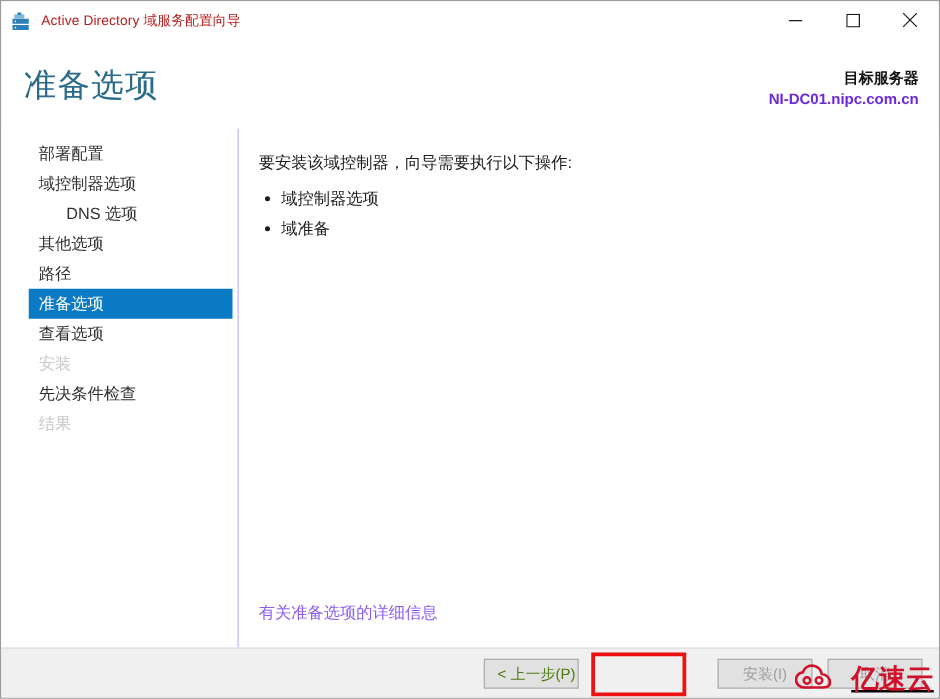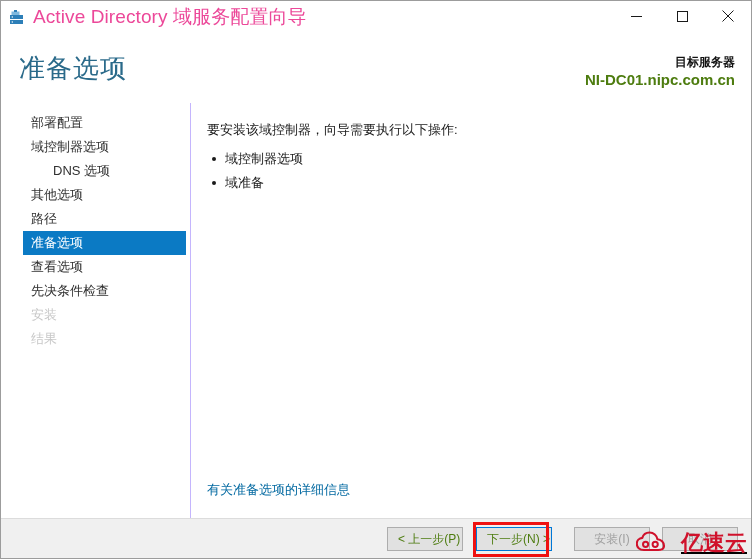--- a/index.html
+++ b/index.html
@@ -37,22 +37,22 @@
   }
   #title-icon {
     width: 18px;
     height: 18px;
     margin-left: 7px;
     margin-right: 7px;
     flex: 0 0 auto;
     position: relative;
   }
   #title-text {
-    font-size: 19px;
-    color: #ec4899;
+    font-size: 11px;
+    color: #b91c1c;
     white-space: nowrap;
     letter-spacing: 0.1px;
   }
   .winbtn {
     position: absolute;
     top: 0;
     width: 46px;
     height: 30px;
     display: flex;
     align-items: center;
@@ -87,23 +87,23 @@
     text-align: right;
     line-height: 17px;
   }
   #target-label {
     font-size: 12px;
     font-weight: bold;
     color: #111111;
     white-space: nowrap;
   }
   #target-server {
-    font-size: 15px;
+    font-size: 12px;
     font-weight: bold;
-    color: #4d7c0f;
+    color: #6d28d9;
     white-space: nowrap;
   }
 
   
   #body-area {
     position: absolute;
     left: 0; top: 102px;
     width: 750px;
     height: 415px;
     background: #ffffff;
@@ -176,21 +176,21 @@
     width: 4px;
     height: 4px;
     border-radius: 50%;
     background: #1a1a1a;
   }
   #help-link {
     position: absolute;
     left: 15px;
     top: 378px;
     font-size: 13px;
-    color: #0369a1;
+    color: #8b5cf6;
     text-decoration: none;
     white-space: nowrap;
     cursor: pointer;
   }
 
   
   #footer {
     position: absolute;
     left: 0;
     top: 517px;
@@ -299,38 +299,37 @@
   <div id="body-area">
 
     <div id="sidebar">
       <div class="nav-item" style="margin-top:8px;">部署配置</div>
       <div class="nav-item">域控制器选项</div>
       <div class="nav-item indent">DNS 选项</div>
       <div class="nav-item">其他选项</div>
       <div class="nav-item">路径</div>
       <div class="nav-item selected">准备选项</div>
       <div class="nav-item">查看选项</div>
+      <div class="nav-item disabled">安装</div>
       <div class="nav-item">先决条件检查</div>
-      <div class="nav-item disabled">安装</div>
       <div class="nav-item disabled">结果</div>
     </div>
 
     <div id="content">
       <div id="content-intro">要安装该域控制器，向导需要执行以下操作:</div>
       <ul id="content-list">
         <li>域控制器选项</li>
         <li>域准备</li>
       </ul>
       <a id="help-link">有关准备选项的详细信息</a>
     </div>
   </div>
 
   <div id="footer">
     <div class="footer-btn" id="btn-prev">&lt; 上一步(P)</div>
-    <div class="footer-btn" id="btn-next">下一步(N) &gt;</div>
     <div class="footer-btn" id="btn-install">安装(I)</div>
     <div class="footer-btn" id="btn-cancel">取消</div>
   </div>
 
   <div id="annotation-box"></div>
 
   <div id="watermark">
     <svg width="30" height="24" viewBox="0 0 30 24">
       <path d="M8 19 C3.4 19 0.8 16.2 0.8 12.8 C0.8 9.6 3.2 7.1 6.3 6.9 C7.2 3.7 10.1 1.5 13.6 1.5 C17.6 1.5 20.9 4.4 21.4 8.2 C25.1 8.5 28 11.4 28 14.9 C28 18.2 25.3 19 22.2 19 Z" fill="none" stroke="#d0112b" stroke-width="2.1" stroke-linejoin="round"></path>
       <circle cx="9.6" cy="13.3" r="2.6" fill="none" stroke="#d0112b" stroke-width="2"></circle>

